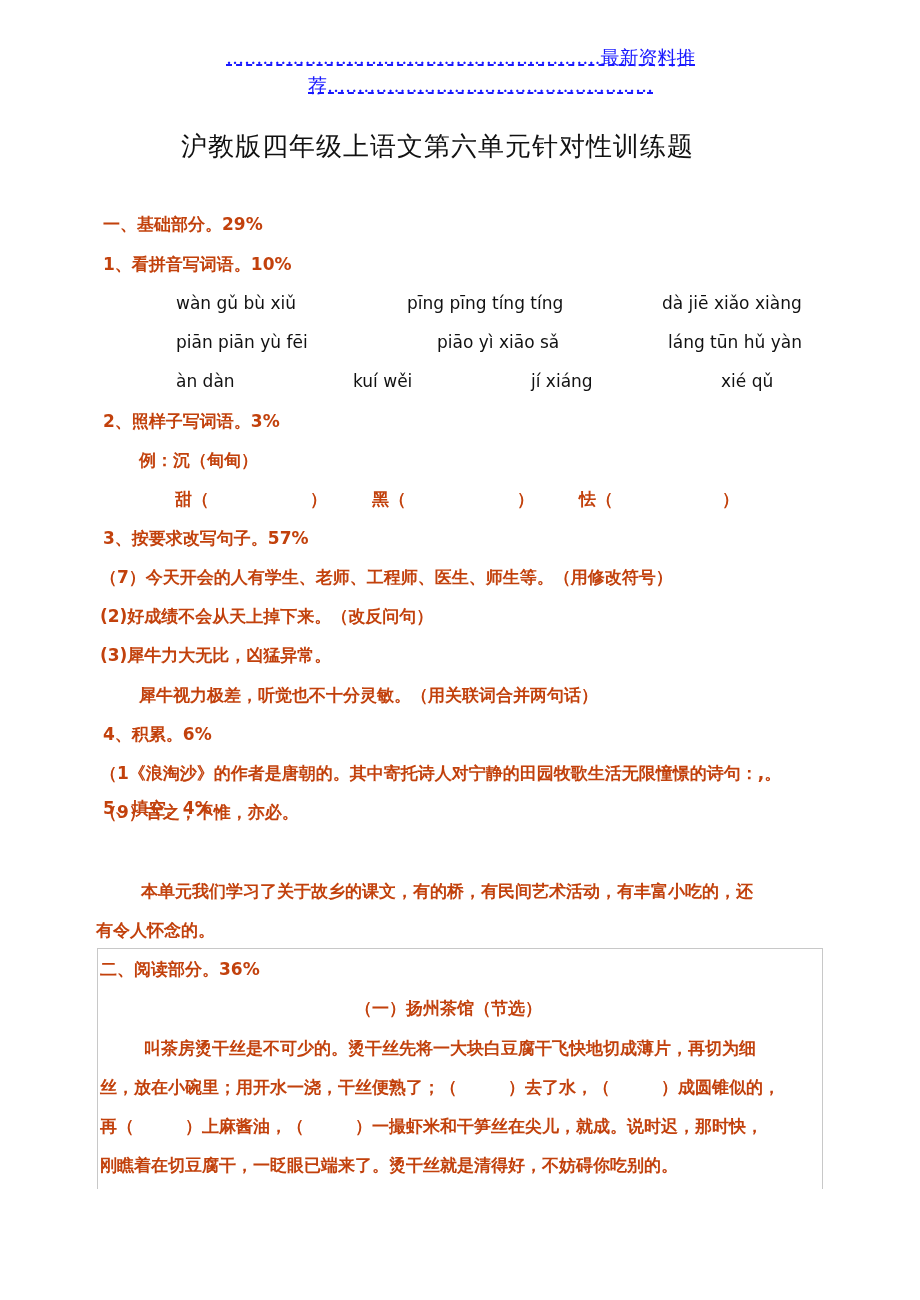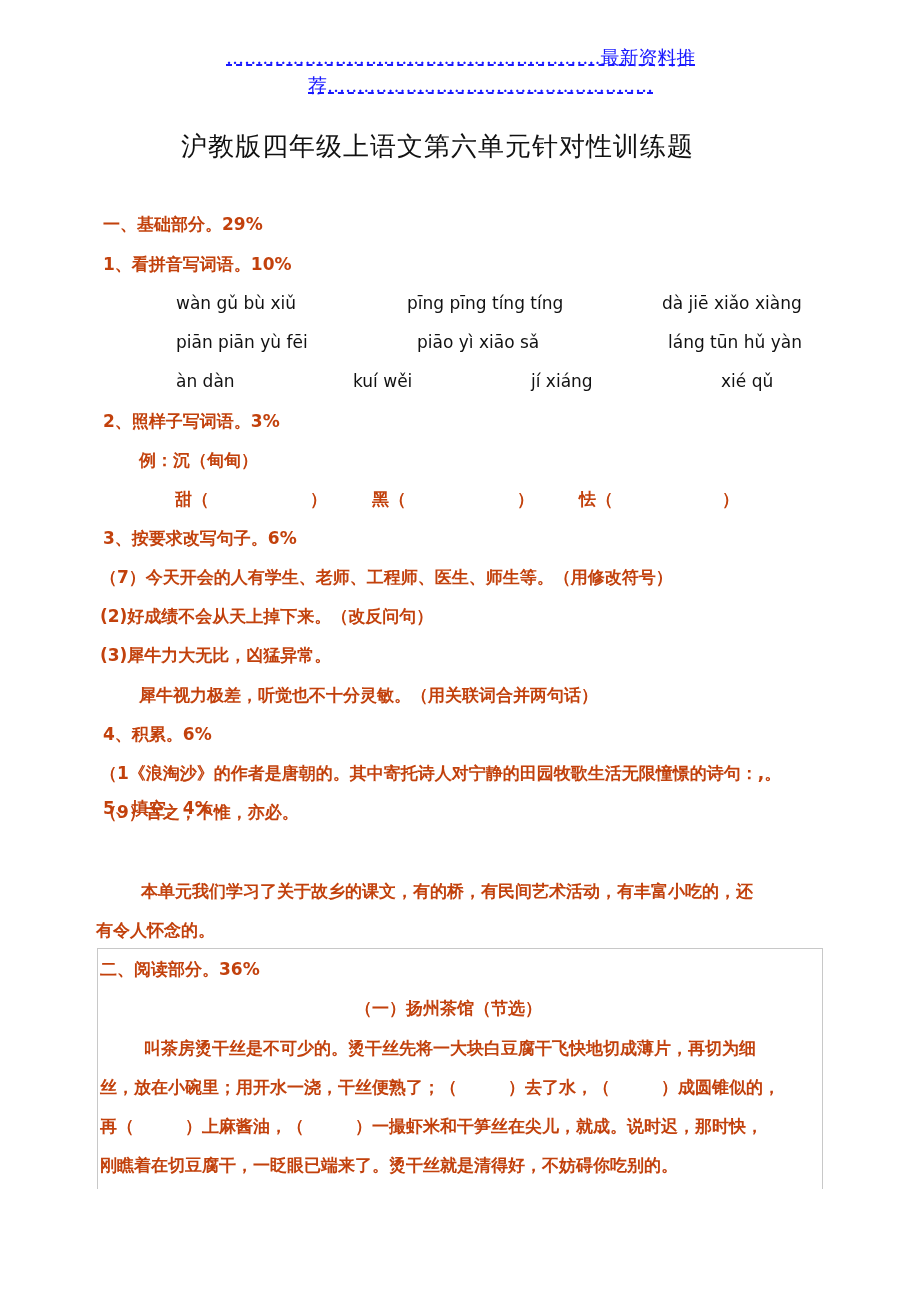--- a/index.html
+++ b/index.html
@@ -45,42 +45,42 @@
 <div class="line" style="top:212px;">一、基础部分。29%</div>
 <div class="line" style="top:252px;">1、看拼音写词语。10%</div>
 
 <div class="pinyin-row" style="top:291px;">
   <span style="left:0px;">wàn  gǔ  bù  xiǔ</span>
   <span style="left:231px;text-align:center;">pīng  pīng  tíng  tíng</span>
   <span style="left:486px;">dà  jiē  xiǎo  xiàng</span>
 </div>
 <div class="pinyin-row" style="top:330px;">
   <span style="left:0px;">piān  piān   yù   fēi</span>
-  <span style="left:241px;">piāo  yì  xiāo  sǎ</span>
+  <span style="left:261px;">piāo  yì  xiāo  sǎ</span>
   <span style="left:492px;">láng  tūn  hǔ  yàn</span>
 </div>
 <div class="pinyin-row" style="top:369px;">
   <span style="left:0px;">àn  dàn</span>
   <span style="left:177px;">kuí  wěi</span>
   <span style="left:355px;">jí  xiáng</span>
   <span style="left:545px;">xié  qǔ</span>
 </div>
 
 <div class="line" style="top:409px;">2、照样子写词语。3%</div>
 <div class="line" style="top:448px; left:139px;">例：沉（甸甸）</div>
 <div class="line ex-row" style="top:487px; left:0; width:920px; height:24px;">
   <span style="left:175px;">甜（</span>
   <span style="left:310px;">）</span>
   <span style="left:372px;">黑（</span>
   <span style="left:517px;">）</span>
   <span style="left:579px;">怯（</span>
   <span style="left:722px;">）</span>
 </div>
 
-<div class="line" style="top:526px;">3、按要求改写句子。6%</div>
+<div class="line" style="top:526px;">3、按要求改写句子。57%</div>
 <div class="line" style="top:565px; left:100px;">（7）今天开会的人有学生、老师、工程师、医生、师生等。（用修改符号）</div>
 <div class="line" style="top:604px; left:100px;">(2)好成绩不会从天上掉下来。（改反问句）</div>
 <div class="line" style="top:643px; left:100px;">(3)犀牛力大无比，凶猛异常。</div>
 <div class="line" style="top:683px; left:139px;">犀牛视力极差，听觉也不十分灵敏。（用关联词合并两句话）</div>
 
 <div class="line" style="top:722px;">4、积累。6%</div>
 <div class="line" style="top:761px; left:100px;">（1《浪淘沙》的作者是唐朝的。其中寄托诗人对宁静的田园牧歌生活无限憧憬的诗句：,。</div>
 <div class="line" style="top:800px; left:100px;">（9）古之，不惟，亦必。</div>
 
 <div class="line" style="top:796px;">5、填空。4%</div>

